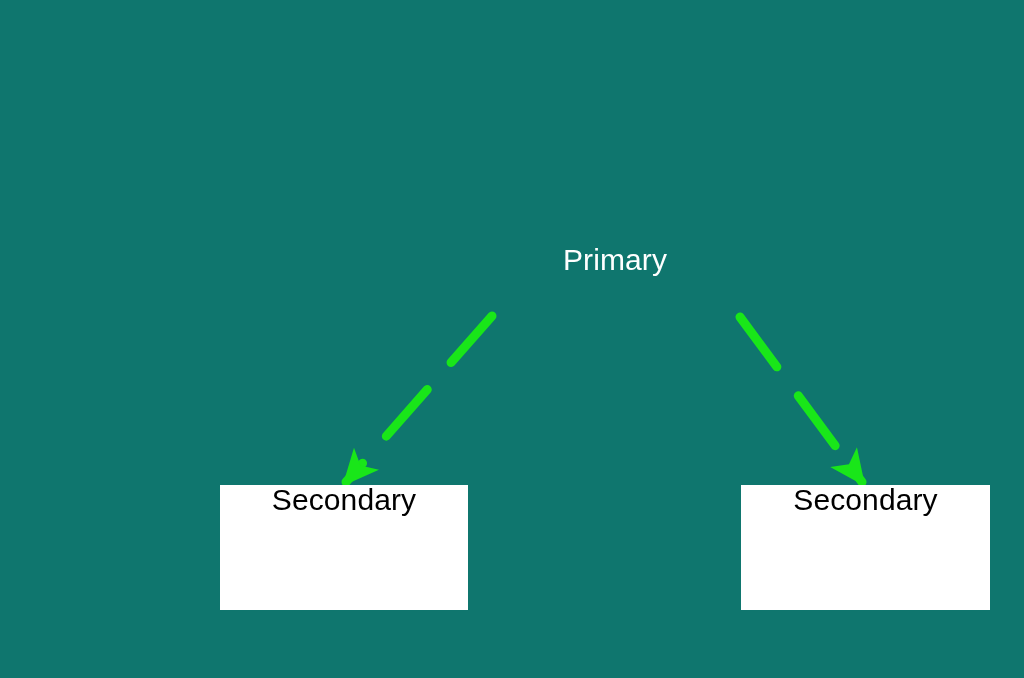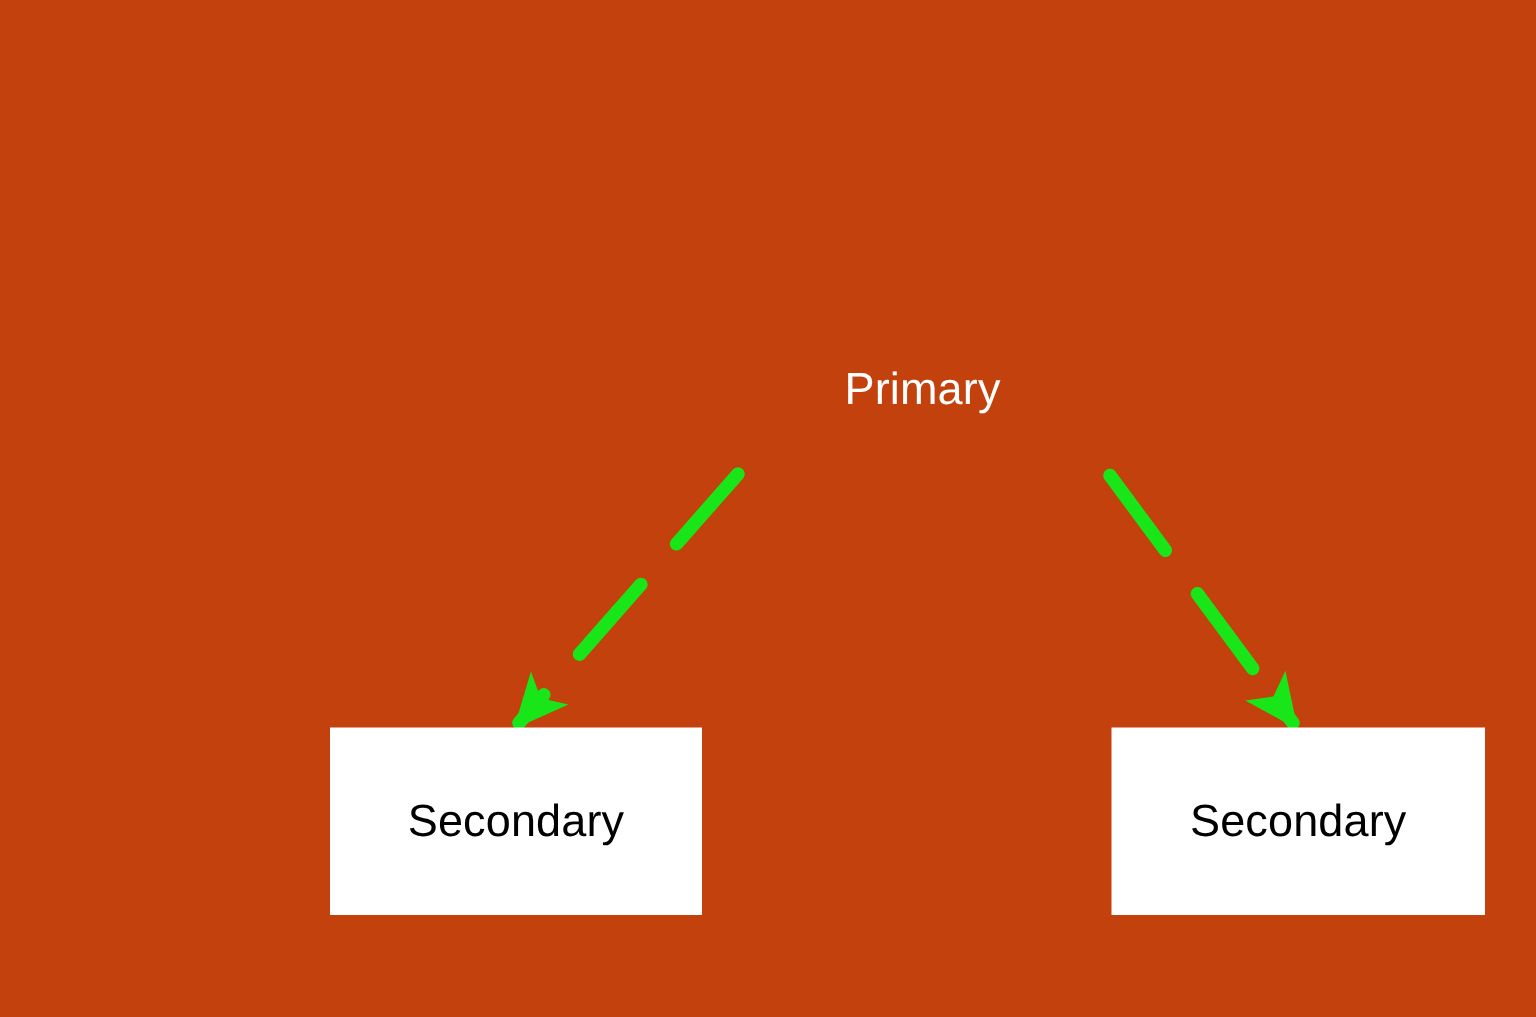--- a/index.html
+++ b/index.html
@@ -8,21 +8,21 @@
     padding: 0;
     background: #000000;
   }
   body {
     font-family: "Liberation Sans", sans-serif;
   }
   #canvas {
     position: relative;
     width: 1024px;
     height: 678px;
-    background: #c2410c;
+    background: #0f766e;
     overflow: hidden;
   }
   #edges {
     position: absolute;
     left: 0;
     top: 0;
     width: 1024px;
     height: 678px;
     pointer-events: none;
   }
@@ -37,21 +37,21 @@
   }
   #primary-node {
     left: 563px;
     top: 245px;
   }
   .node-box {
     position: absolute;
     background: #ffffff;
     box-sizing: border-box;
     display: flex;
-    align-items: center;
+    align-items: flex-start;
     justify-content: center;
   }
   .node-box .box-label {
     color: #000000;
     font-family: "Liberation Sans", sans-serif;
     font-size: 30px;
     line-height: 1;
     white-space: nowrap;
     letter-spacing: 0.1px;
   }

